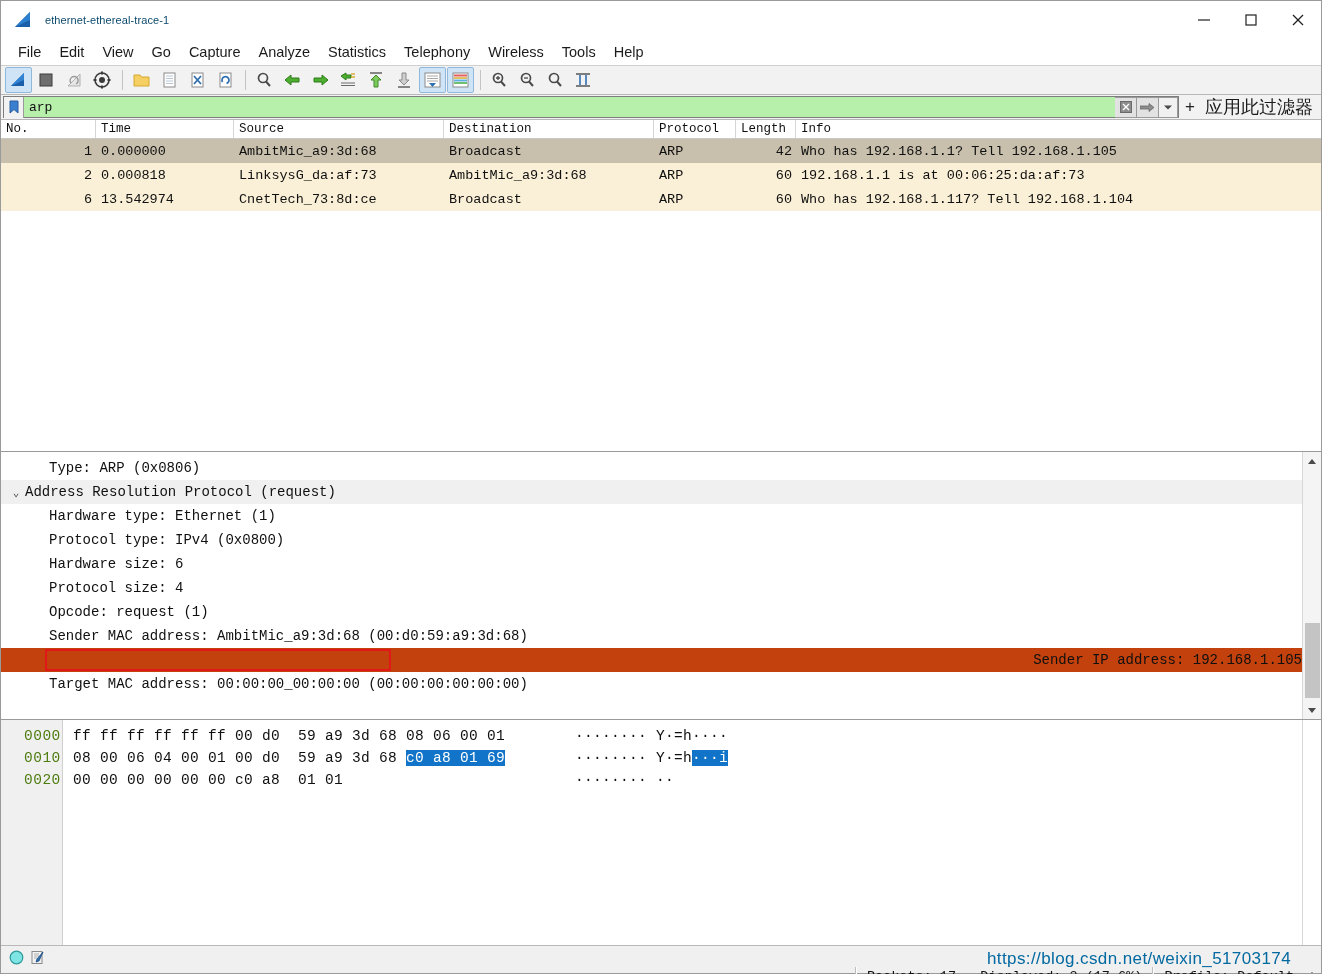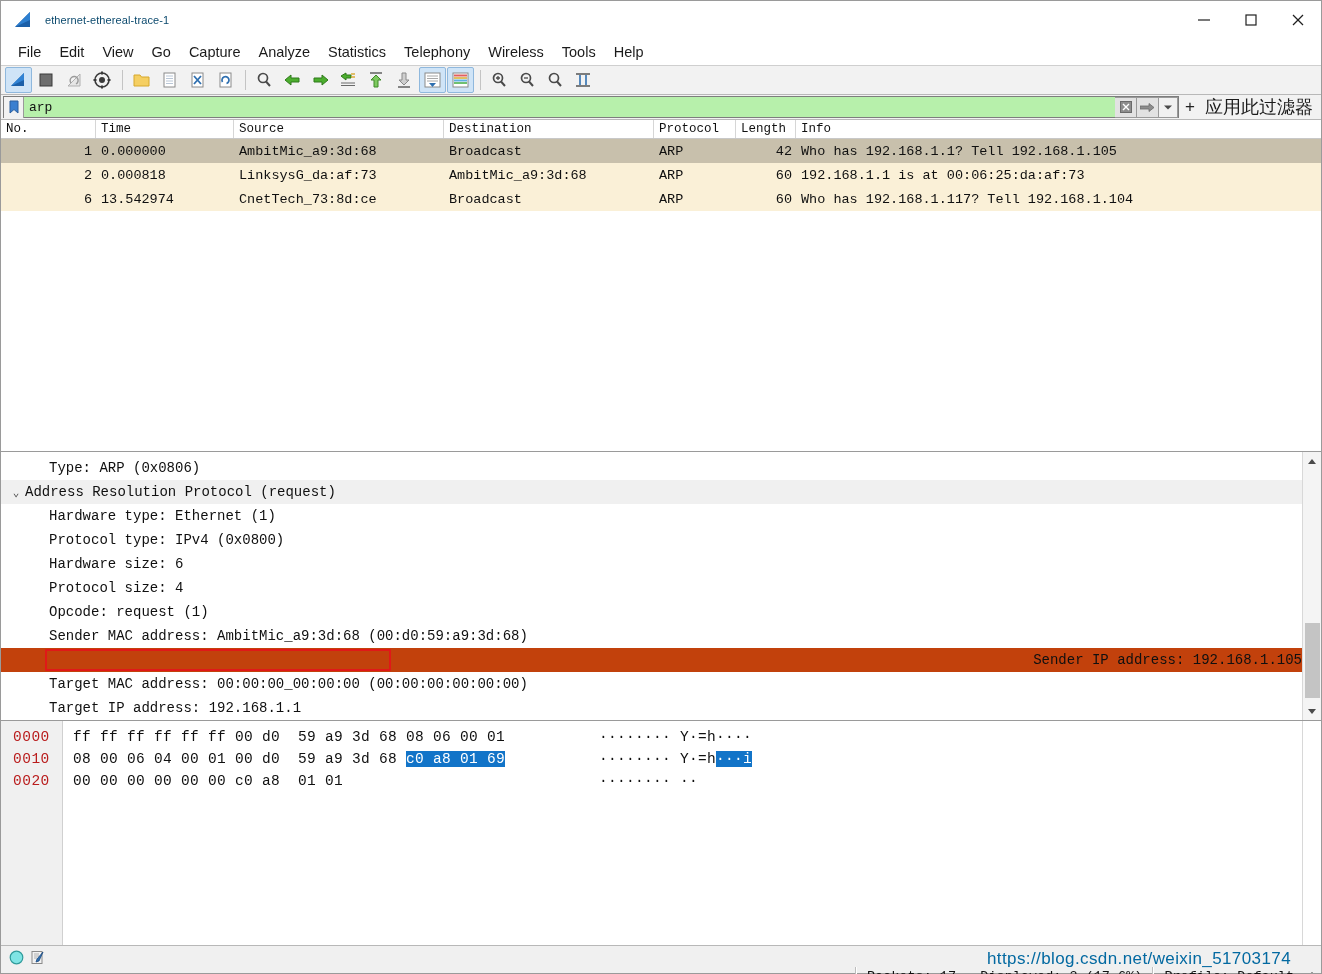--- a/index.html
+++ b/index.html
@@ -113,25 +113,25 @@
   .drow.sel { background: #c2410c; justify-content: flex-end; }
   .drow .redbox { position: absolute; border: 2px solid #e01818; border-radius: 1px; }
 
   
   .hex-pane { flex: 1 1 auto; display: flex; background: #ffffff; position: relative; }
   .hex-gutter { width: 62px; flex: 0 0 62px; background: #f0f0f0; border-right: 1px solid #d0d0d0;
                 padding-top: 5px; }
   .hex-main { flex: 1 1 auto; padding-top: 5px; position: relative; }
   .hexline { height: 22px; display: flex; align-items: center;
              font-family: "Liberation Mono", monospace; font-size: 14.5px; }
-  .hex-off { color: #b91c1c; padding-left: 12px; letter-spacing: .5px; }
+  .hex-off { color: #4d7c0f; padding-left: 23px; letter-spacing: .5px; }
   .hex-bytes { color: #101010; padding-left: 10px; white-space: pre; letter-spacing: .3px; }
   .hex-bytes .hl { background: #1274c8; color: #ffffff; }
   .hex-ascii { color: #101010; white-space: pre; position: absolute; left: 512px;
-               letter-spacing: .3px; margin-left: 24px; }
+               letter-spacing: .3px; }
   .hex-ascii .hl { background: #1274c8; color: #ffffff; }
 
   
   .statusbar { height: 28px; flex: 0 0 28px; display: flex; align-items: center;
                background: #f0f0f0; border-top: 1px solid #b8b8b8; position: relative; }
   .sb-icons { display: flex; align-items: center; padding-left: 8px; gap: 6px; }
   .sb-text { font-family: "Liberation Mono", monospace; font-size: 13.5px; color: #101010;
              padding-left: 16px; }
   .sb-vsep { width: 0; border-left: 1px solid #bdbdbd; border-right: 1px solid #ffffff;
              height: 18px; margin: 0 10px; }
@@ -475,24 +475,20 @@
         <span class="twisty"></span>
         <span class="dtext" style="padding-left:26px">Sender IP address: 192.168.1.105</span>
         <span class="redbox" style="left:44px; top:1px; width:346px; height:22px;"></span>
       </div>
 
       <div class="drow">
         <span class="twisty"></span>
         <span class="dtext" style="padding-left:26px">Target MAC address: 00:00:00_00:00:00 (00:00:00:00:00:00)</span>
       </div>
 
-      <div class="drow">
-        <span class="twisty"></span>
-        <span class="dtext" style="padding-left:26px">Target IP address: 192.168.1.1</span>
-      </div>
 
     </div>
 
     <div class="vscroll">
       <div class="vs-arrow">
         <svg width="10" height="7" viewBox="0 0 10 7">
             <path d="M5 1 L9 6 H1 Z" fill="#4a4a4a"></path>
           </svg>
       </div>
       <div class="vs-track">

